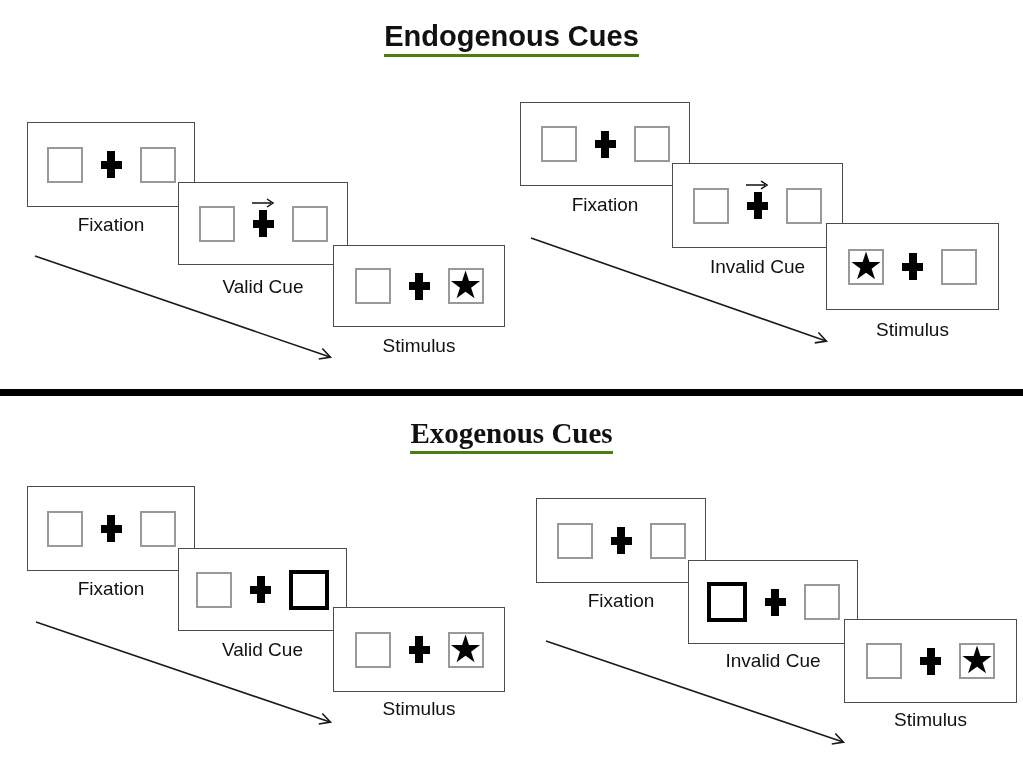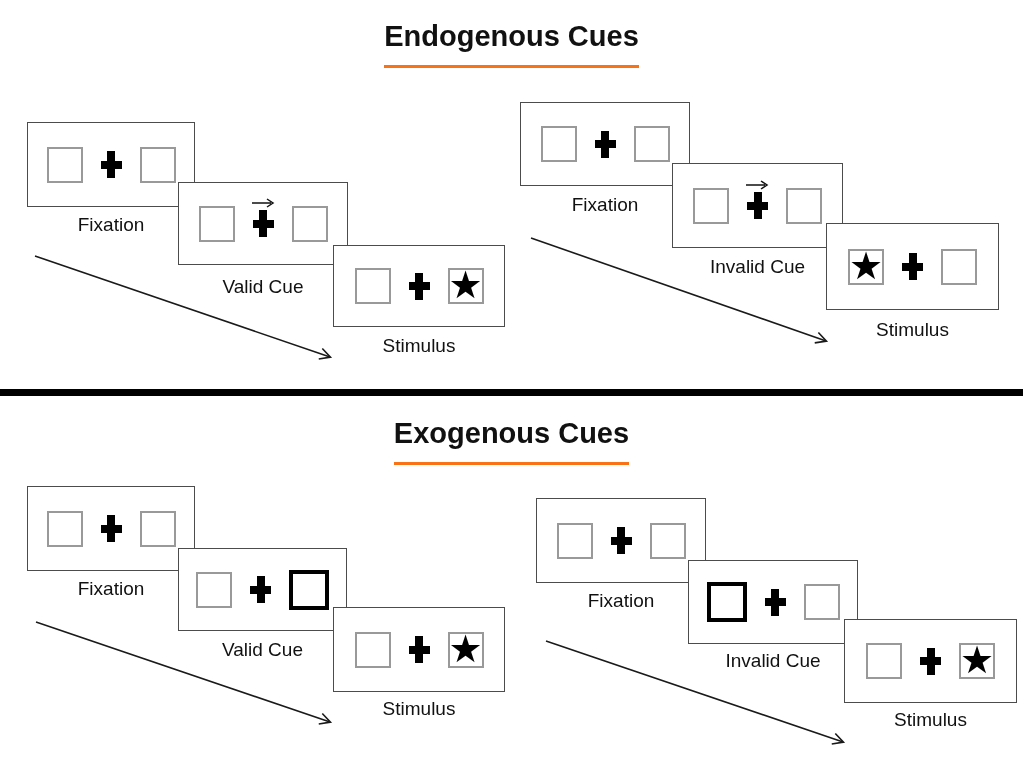--- a/index.html
+++ b/index.html
@@ -10,22 +10,22 @@
     position:relative;
     overflow:hidden;
     color:#111;
   }
   .title {
     position:absolute; left:0; width:1023px;
     text-align:center; font-weight:bold; font-size:29px;
     letter-spacing:0px;
   }
   .title .underlined {
-    border-bottom:3px solid #f97316;
-    padding-bottom:13px;
+    border-bottom:3px solid #4d7c0f;
+    padding-bottom:2px;
   }
   .divider {
     position:absolute; left:0; width:1023px; height:7px; background:#000;
   }
   .panel {
     position:absolute;
     background:#fff;
     border:1.5px solid #4c4c4c;
     box-sizing:border-box;
     display:flex; align-items:center; justify-content:center;
@@ -79,21 +79,21 @@
   </defs>
   <line x1="35" y1="256" x2="330" y2="357" stroke="#1a1a1a" stroke-width="1.6" marker-end="url(#ah)"></line>
   <line x1="531" y1="238" x2="826" y2="341" stroke="#1a1a1a" stroke-width="1.6" marker-end="url(#ah)"></line>
   <line x1="36" y1="622" x2="330" y2="722" stroke="#1a1a1a" stroke-width="1.6" marker-end="url(#ah)"></line>
   <line x1="546" y1="641" x2="843" y2="742" stroke="#1a1a1a" stroke-width="1.6" marker-end="url(#ah)"></line>
 </svg>
 
 <div class="title" style="top:20px;">
   <span class="underlined">Endogenous Cues</span>
 </div>
-<div class="title" style="top:417px;">
+<div class="title" style="top:417px;font-family:Liberation Serif, serif;">
   <span class="underlined">Exogenous Cues</span>
 </div>
 
 <div class="divider" style="top:389px;"></div>
 
 <div class="panel" style="left:27px; top:122px; width:168px; height:85px;">
   <span class="sq"></span>
   <span class="plusWrap"></span>
   <span class="sq"></span>
 </div>

